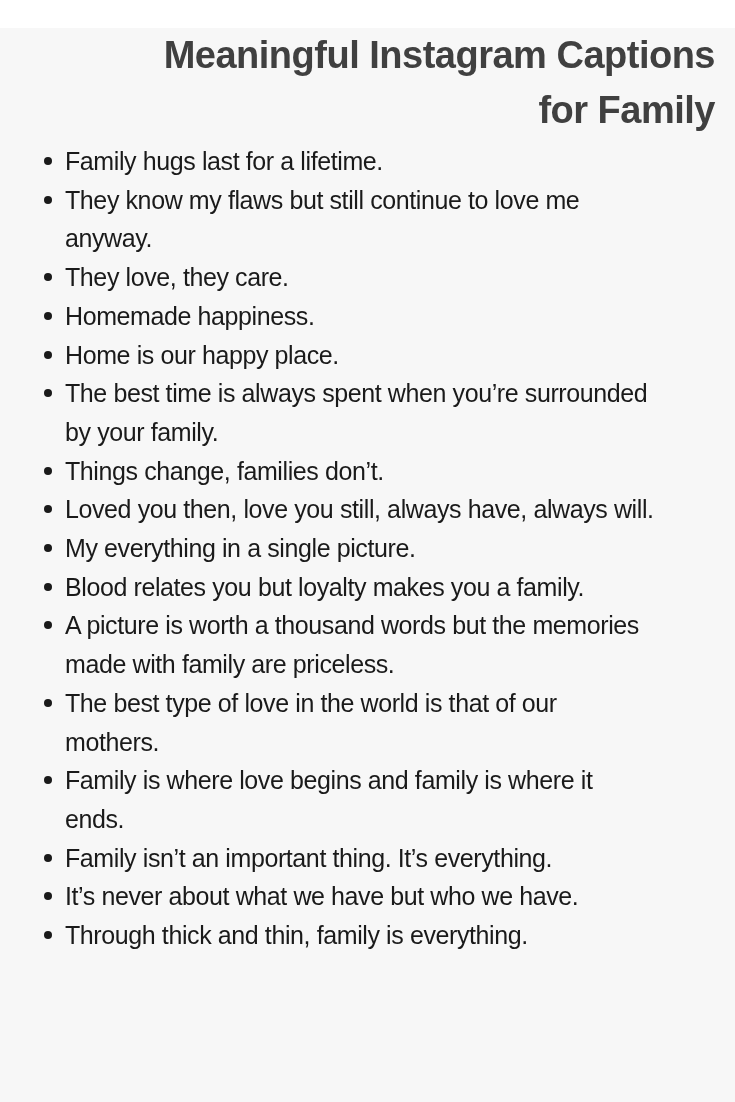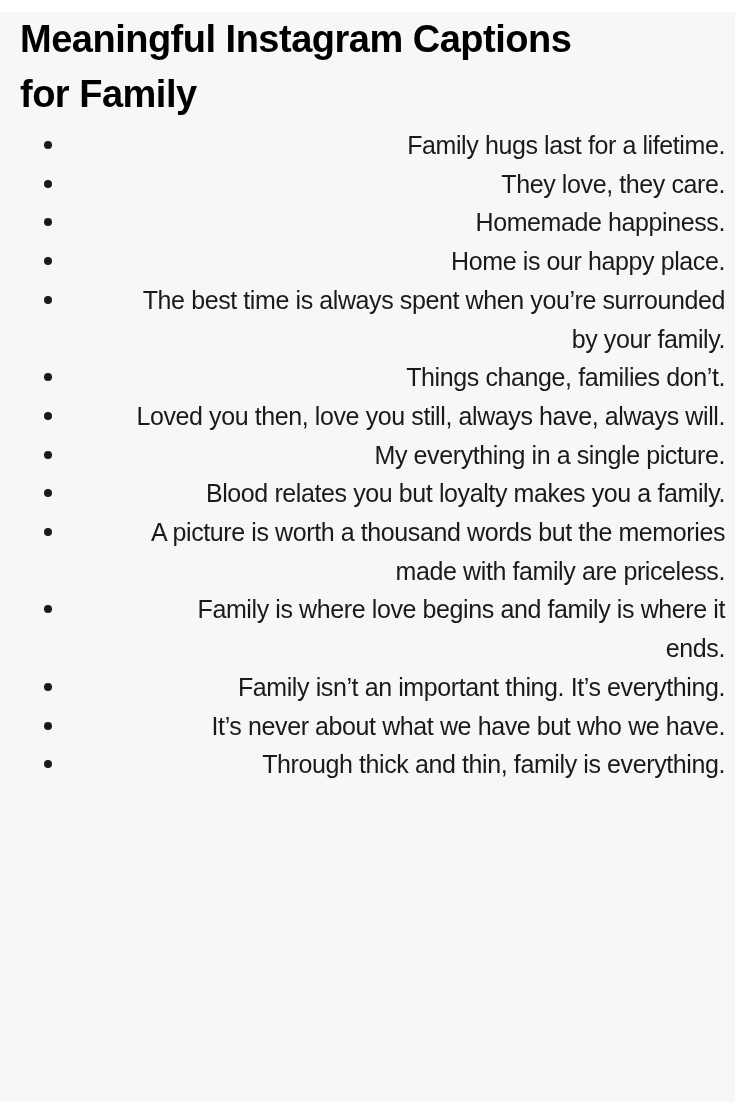--- a/index.html
+++ b/index.html
@@ -13,71 +13,74 @@
     font-family: "Liberation Sans", sans-serif;
   }
   .page {
     width: 735px;
     height: 1102px;
     box-sizing: border-box;
     background: #f7f7f7;
     color: #1a1a1a;
   }
   .page-title {
-    margin: 12px 20px 4px 20px;
+    margin: 28px 20px 4px 20px;
     font-size: 38px;
     font-weight: 700;
     line-height: 55px;
-    text-align: left;
+    text-align: right;
     letter-spacing: -0.5px;
     white-space: pre-line;
-    color: #000000;
+    color: #404040;
   }
   .caption-list {
     margin: 0;
     padding: 0 10px 0 65px;
     list-style: none;
   }
   .caption-list li {
     position: relative;
     font-size: 25px;
     line-height: 38.7px;
     letter-spacing: -0.4px;
     white-space: pre-line;
     color: #1a1a1a;
-    text-align: right;
   }
   .caption-list li .bullet {
     position: absolute;
     left: -21px;
     top: 15px;
     width: 8px;
     height: 8px;
     border-radius: 50%;
     background: #1a1a1a;
   }
 </style>
 </head>
 <body>
 
 <div class="page">
   <h1 class="page-title">Meaningful Instagram Captions
 for Family</h1>
   <ul class="caption-list">
       <li>Family hugs last for a lifetime.<span class="bullet"></span></li>
+      <li>They know my flaws but still continue to love me
+anyway.<span class="bullet"></span></li>
       <li>They love, they care.<span class="bullet"></span></li>
       <li>Homemade happiness.<span class="bullet"></span></li>
       <li>Home is our happy place.<span class="bullet"></span></li>
       <li>The best time is always spent when you’re surrounded
 by your family.<span class="bullet"></span></li>
       <li>Things change, families don’t.<span class="bullet"></span></li>
       <li>Loved you then, love you still, always have, always will.<span class="bullet"></span></li>
       <li>My everything in a single picture.<span class="bullet"></span></li>
       <li>Blood relates you but loyalty makes you a family.<span class="bullet"></span></li>
       <li>A picture is worth a thousand words but the memories
 made with family are priceless.<span class="bullet"></span></li>
+      <li>The best type of love in the world is that of our
+mothers.<span class="bullet"></span></li>
       <li>Family is where love begins and family is where it
 ends.<span class="bullet"></span></li>
       <li>Family isn’t an important thing. It’s everything.<span class="bullet"></span></li>
       <li>It’s never about what we have but who we have.<span class="bullet"></span></li>
       <li>Through thick and thin, family is everything.<span class="bullet"></span></li>
     </ul>
 </div>
 
 </body></html>

